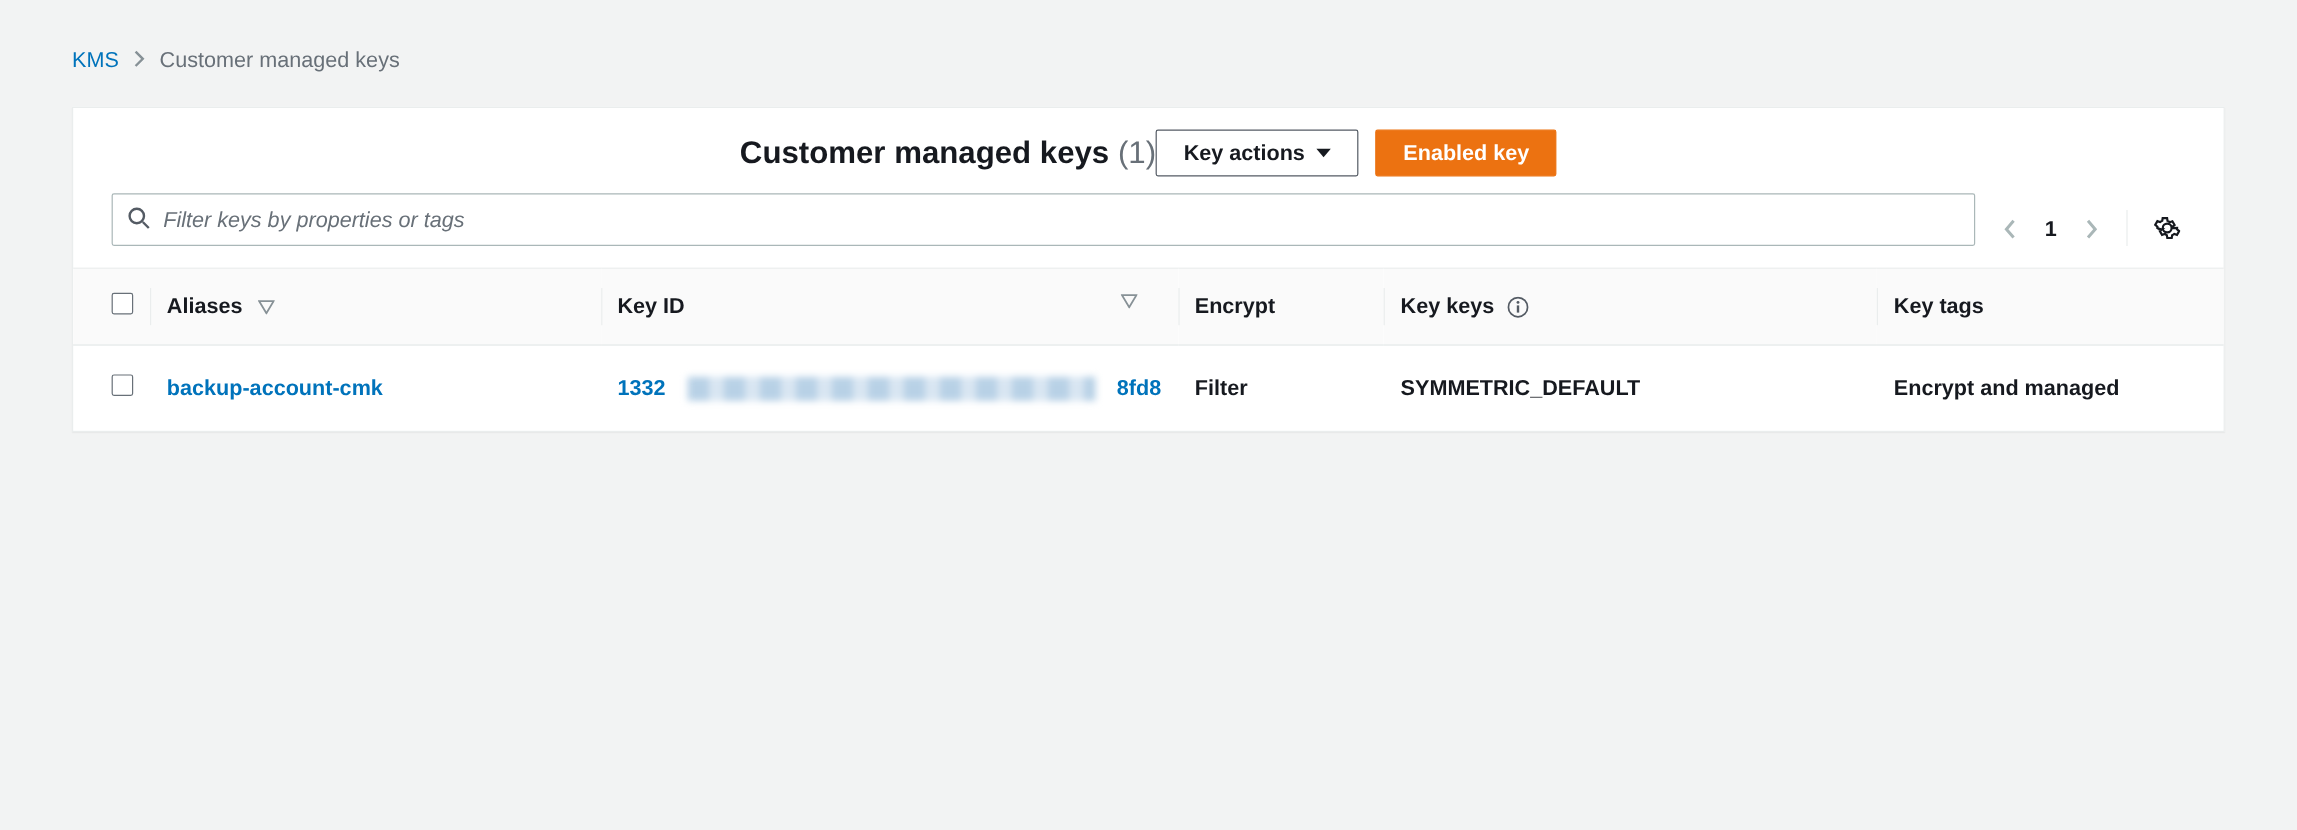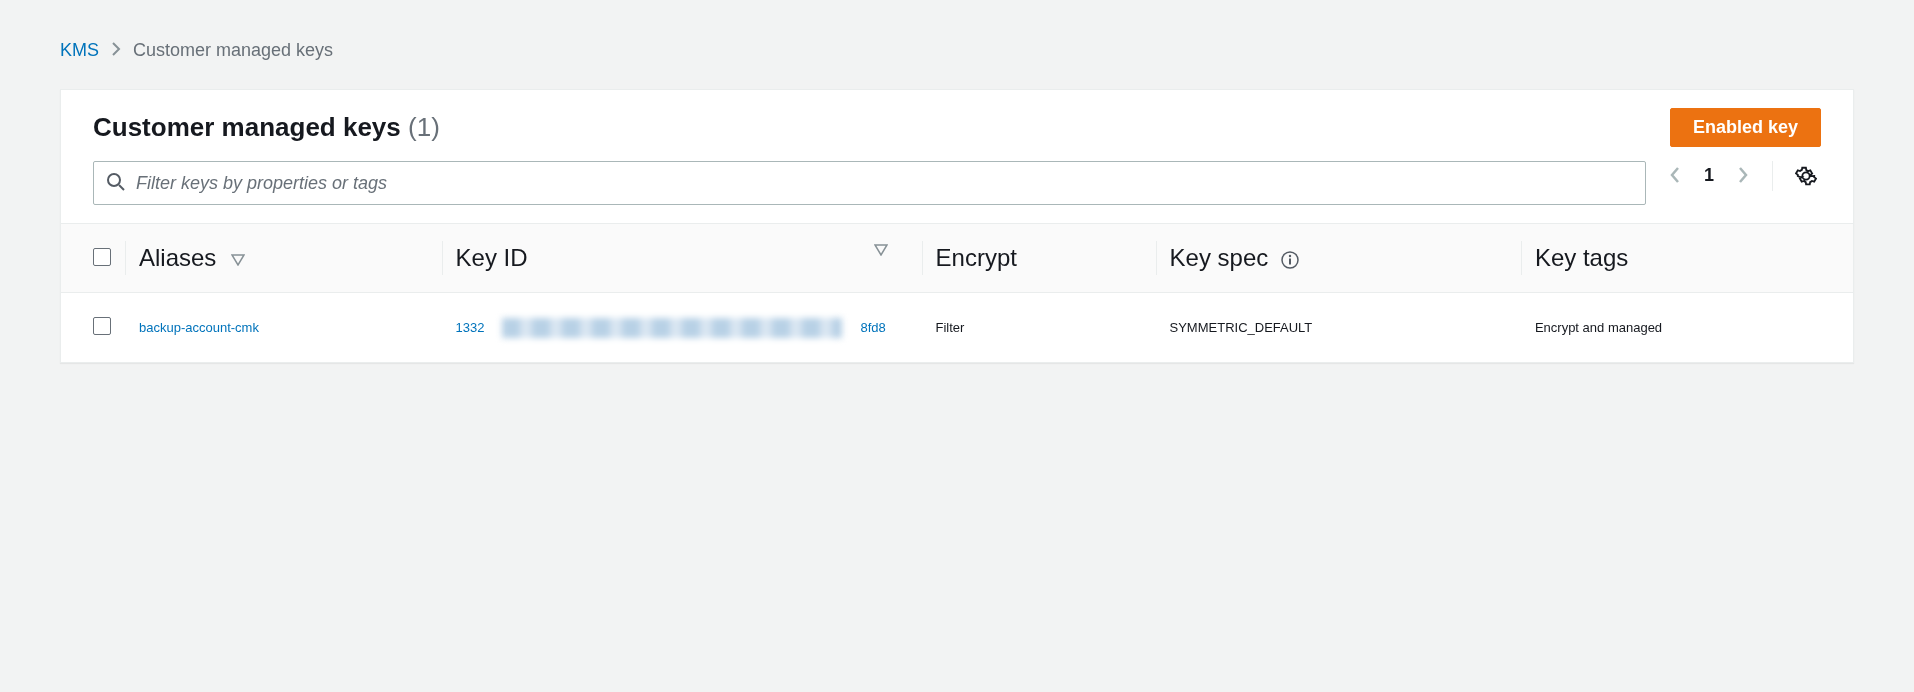--- a/index.html
+++ b/index.html
@@ -21,21 +21,21 @@
     .breadcrumb-sep { color: #879196; }
     .breadcrumb-current { color: #687078; }
     .panel {
       background: #fff;
       border: 1px solid #eaeded;
       box-shadow: 0 1px 1px rgba(0,0,0,0.05);
     }
     .panel-header {
       display: flex;
       align-items: center;
-      justify-content: space-between;
+      justify-content: center;
       padding: 18px 32px 14px 32px;
     }
     .panel-title {
       font-size: 26px;
       font-weight: 700;
       color: #16191f;
     }
     .panel-title-count { color: #687078; font-weight: 400; }
     .panel-actions { display: flex; gap: 14px; }
     .btn {
@@ -60,21 +60,21 @@
       color: #fff;
     }
     .btn-caret {
       width: 0; height: 0;
       border-left: 6px solid transparent;
       border-right: 6px solid transparent;
       border-top: 7px solid #16191f;
     }
     .filter-row {
       display: flex;
-      align-items: flex-start;
+      align-items: flex-end;
       gap: 18px;
       padding: 0 32px 18px 32px;
     }
     .filter-input-wrap {
       flex: 1;
       display: flex;
       align-items: center;
       border: 1px solid #aab7b8;
       border-radius: 2px;
       height: 44px;
@@ -110,22 +110,22 @@
       cursor: pointer;
       padding: 4px;
       display: flex;
       align-items: center;
       color: #16191f;
     }
     table { width: 100%; border-collapse: collapse; }
     thead { background: #fafafa; border-top: 1px solid #eaeded; border-bottom: 1px solid #eaeded; }
     th {
       text-align: left;
-      font-size: 24px;
-      font-weight: 400;
+      font-size: 18px;
+      font-weight: 700;
       color: #16191f;
       padding: 20px 14px;
       position: relative;
     }
     th:not(:first-child)::before {
       content: '';
       position: absolute;
       left: 0;
       top: 25%;
       height: 50%;
@@ -133,23 +133,24 @@
       background: #eaeded;
     }
     th:first-child, td:first-child { padding-left: 32px; width: 60px; }
     .sort-tri {
       display:inline-flex;
       margin-left:8px;
       vertical-align: middle;
     }
     td {
       padding: 24px 14px;
-      font-size: 13px;
+      font-size: 18px;
       vertical-align: middle;
       border-bottom: 1px solid #eaeded;
+      font-weight: bold;
     }
     tbody tr:last-child td { border-bottom: none; }
     .link { color: #0073bb; text-decoration: none; }
     .checkbox {
       width: 18px; height: 18px;
       border: 1px solid #687078;
       border-radius: 2px;
       background: #fff;
       display: inline-block;
       cursor: pointer;
@@ -183,20 +184,24 @@
     <span class="breadcrumb-current">Customer managed keys</span>
   </div>
 
   <div class="panel">
     <div class="panel-header">
       <h1 class="panel-title">
         <span>Customer managed keys</span>
         <span class="panel-title-count">(1)</span>
       </h1>
       <div class="panel-actions">
+        <button class="btn btn-default">
+          <span>Key actions</span>
+          <span class="btn-caret"></span>
+        </button>
         <button class="btn btn-primary">Enabled key</button>
       </div>
     </div>
 
     <div class="filter-row">
       <div class="filter-input-wrap">
         <span>
           <svg width="20" height="20" viewBox="0 0 20 20">
               <circle cx="8" cy="8" r="6" stroke="#545b64" stroke-width="2" fill="none"></circle>
               <line x1="13" y1="13" x2="18" y2="18" stroke="#545b64" stroke-width="2"></line>
@@ -244,21 +249,21 @@
             <span class="sort-tri" style="float:right;margin-right:20px">
               <svg width="14" height="12" viewBox="0 0 14 12">
                   <path d="M1 1 L13 1 L7 11 Z" fill="none" stroke="#879196" stroke-width="1.5"></path>
                 </svg>
             </span>
           </th>
           <th>
             <span>Encrypt</span>
           </th>
           <th>
-            <span>Key spec</span>
+            <span>Key keys</span>
             <span class="info-icon">
               <svg width="18" height="18" viewBox="0 0 18 18">
                   <circle cx="9" cy="9" r="8" fill="none" stroke="#545b64" stroke-width="1.5"></circle>
                   <circle cx="9" cy="5" r="1.2" fill="#545b64"></circle>
                   <rect x="8" y="7.5" width="2" height="6" fill="#545b64"></rect>
                 </svg>
             </span>
           </th>
           <th>
             <span>Key tags</span>

